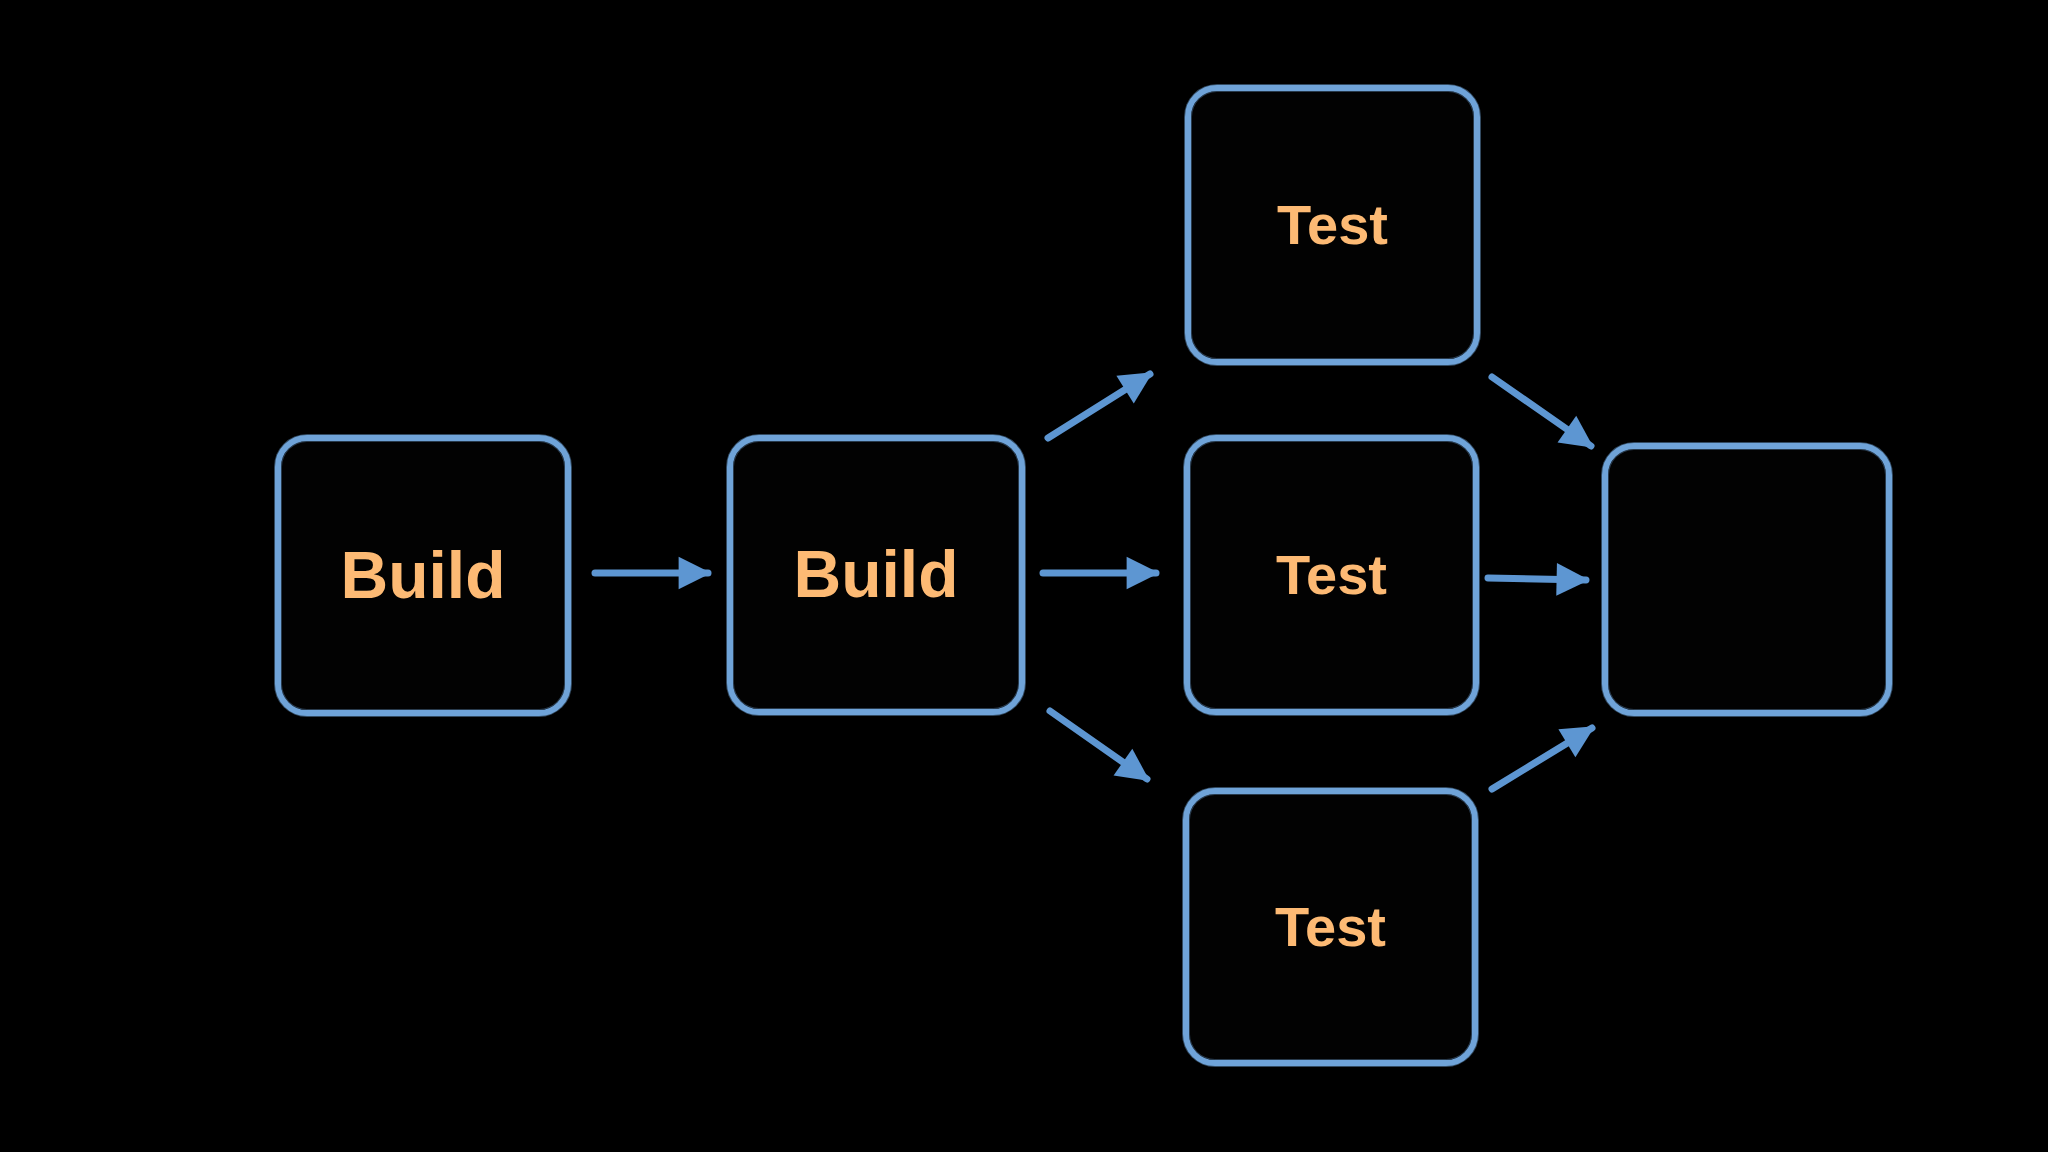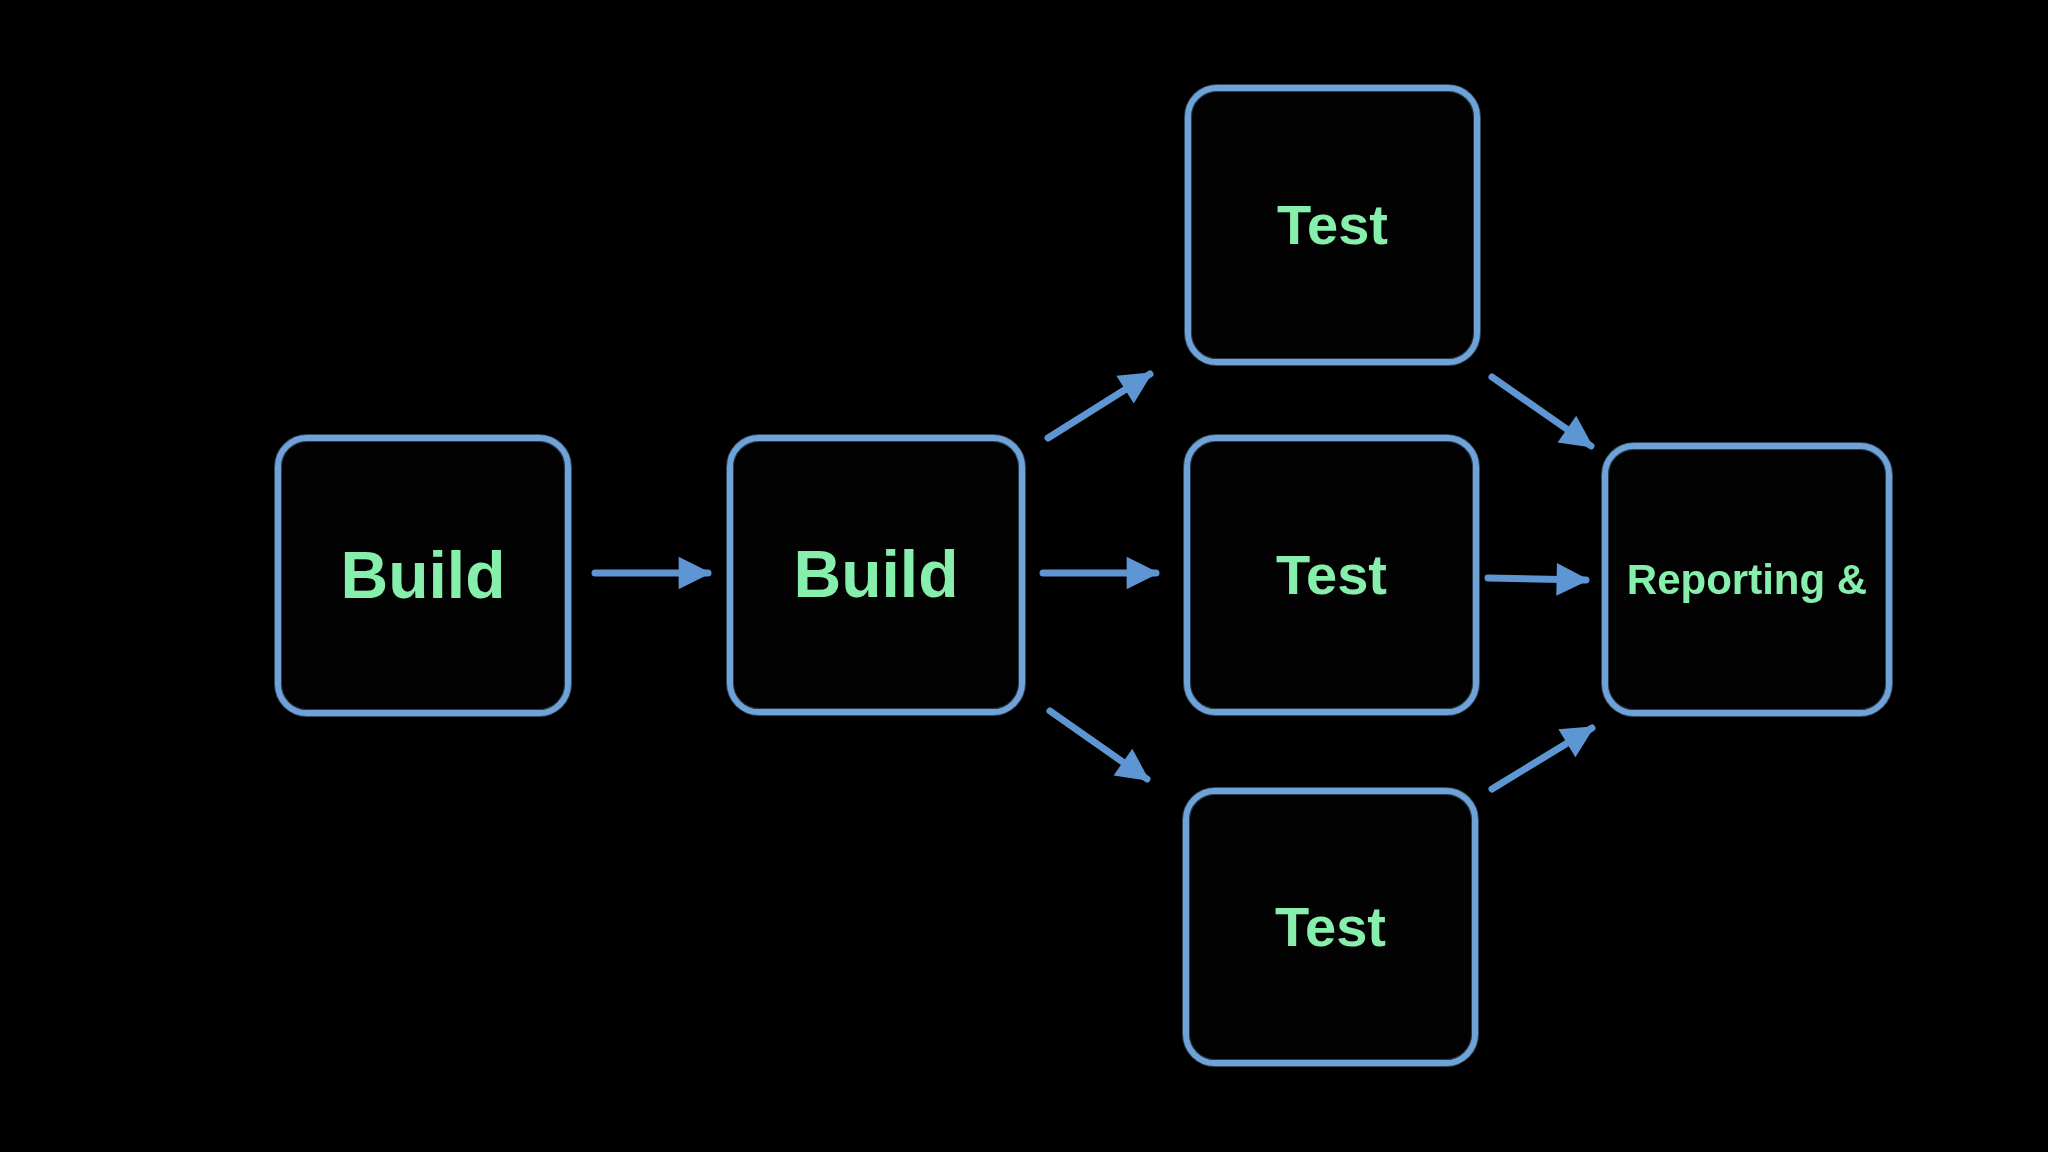--- a/index.html
+++ b/index.html
@@ -26,21 +26,21 @@
     position: absolute;
     box-sizing: border-box;
     display: flex;
     flex-direction: column;
     align-items: center;
     justify-content: center;
     background: #020202;
     border: 6px solid #6fa3d8;
     border-radius: 32px;
     box-shadow: 0 0 0 1px rgba(111,163,216,0.45), inset 0 0 0 1px rgba(111,163,216,0.35);
-    color: #86efac;
+    color: #fdba74;
     font-weight: 700;
     text-align: center;
     line-height: 1.2;
   }
   .node-build1   { left: 275px;  top: 435px; width: 296px; height: 281px; font-size: 66px; }
   .node-build2   { left: 727px;  top: 435px; width: 298px; height: 280px; font-size: 66px; }
   .node-testtop  { left: 1185px; top: 85px;  width: 295px; height: 280px; font-size: 56px; }
   .node-testmid  { left: 1184px; top: 435px; width: 295px; height: 280px; font-size: 56px; }
   .node-testbot  { left: 1183px; top: 788px; width: 295px; height: 278px; font-size: 56px; }
   .node-report   { left: 1602px; top: 443px; width: 290px; height: 273px; font-size: 42px; line-height: 1.55; }
@@ -82,16 +82,15 @@
 
   <div class="node node-testmid">
     <span>Test</span>
   </div>
 
   <div class="node node-testbot">
     <span>Test</span>
   </div>
 
   <div class="node node-report">
-    <span>Reporting &amp;</span>
   </div>
 
 </div>
 
 </body></html>

